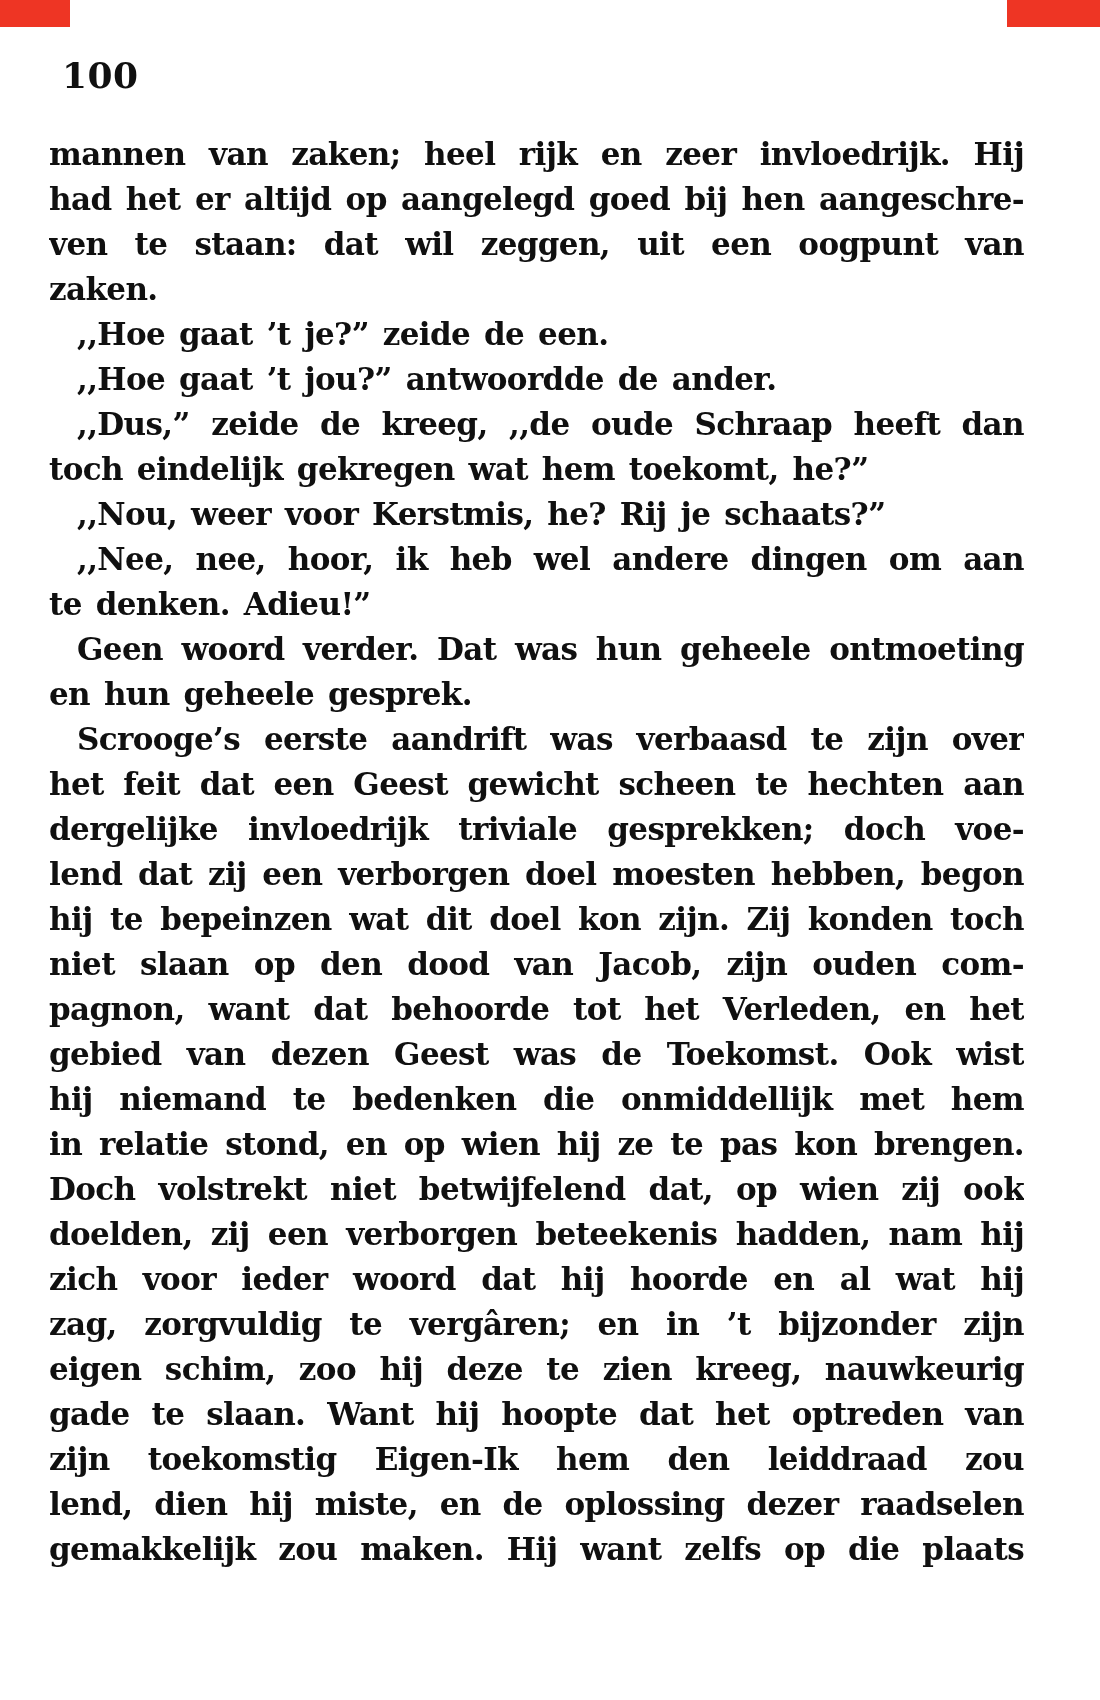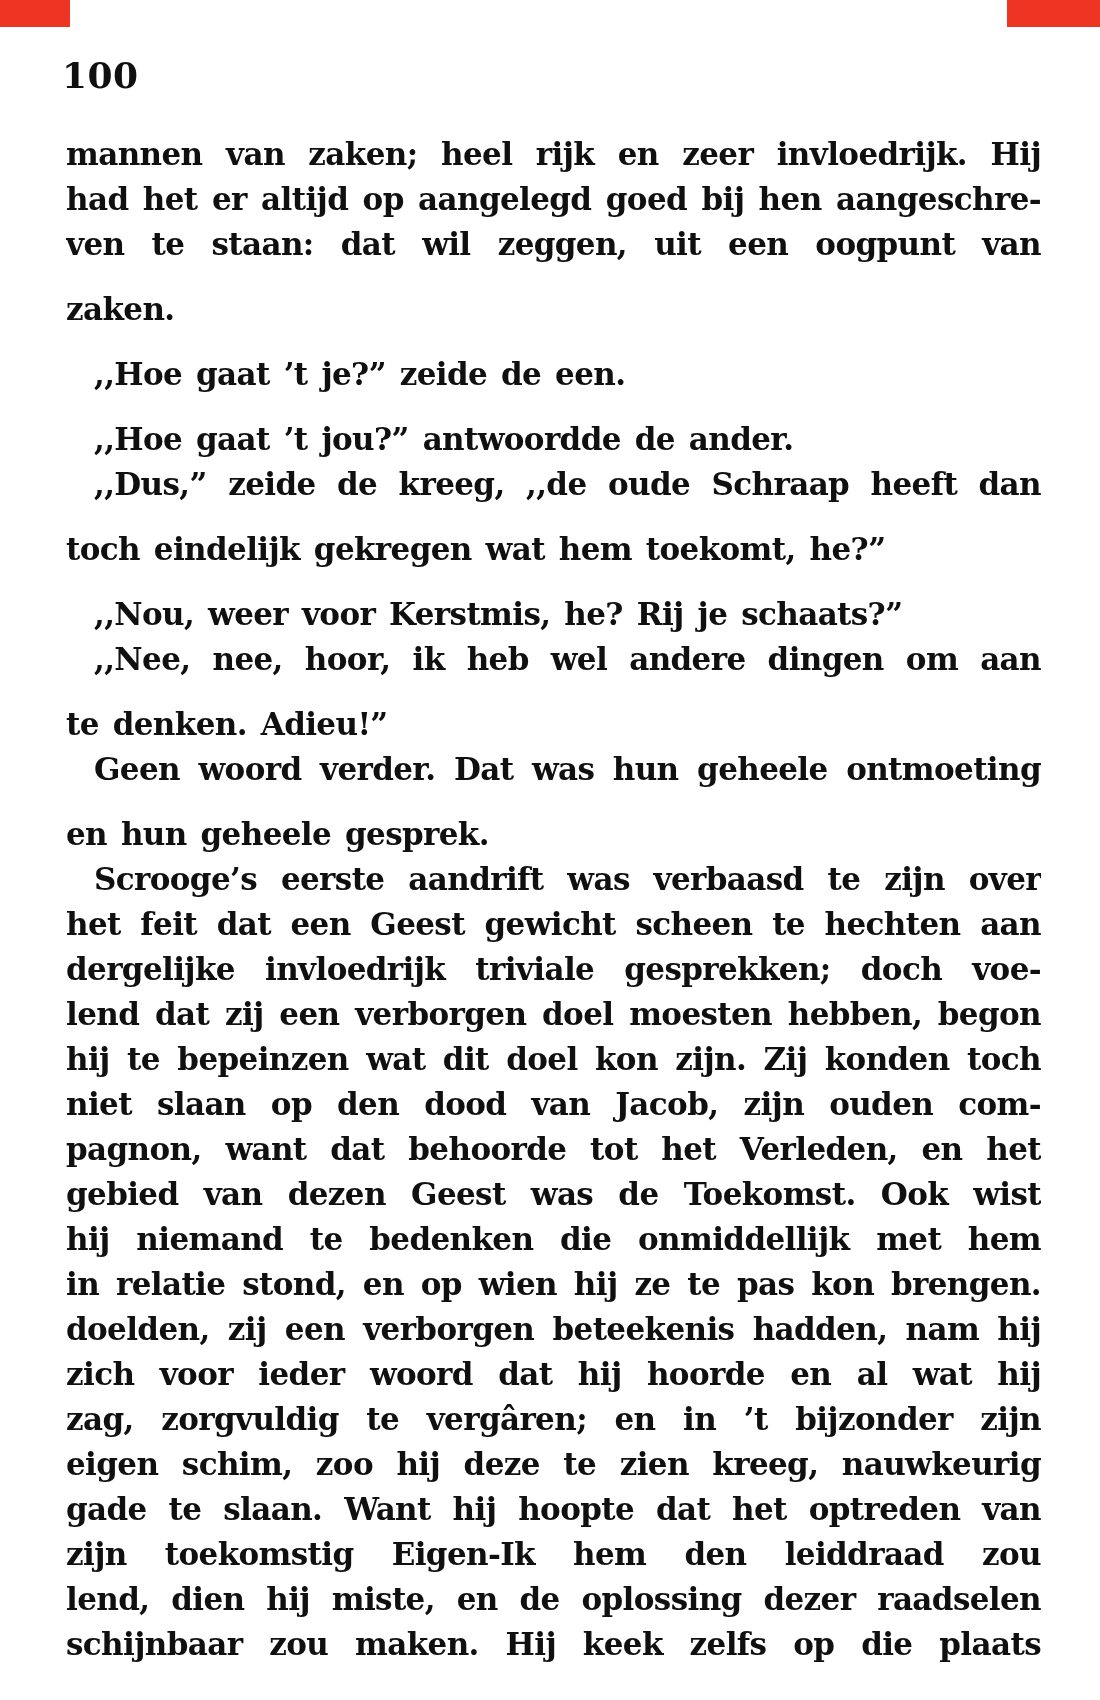--- a/index.html
+++ b/index.html
@@ -31,40 +31,39 @@
     left: 62px;
     top: 56px;
     font-size: 36px;
     font-weight: 700;
     letter-spacing: 0.5px;
     color: var(--ink, #111);
     line-height: 1.1;
   }
   .text {
     position: absolute;
-    left: 66px;
+    left: 49px;
     top: 132px;
     width: 975px;
     color: var(--ink, #111);
     font-size: 31px;
     font-weight: 700;
     letter-spacing: -0.02em;
   }
   .line {
     height: 45px;
     line-height: 45px;
     overflow: hidden;
     text-align: justify;
     text-align-last: justify;
   }
   .line.left {
     text-align: right;
     text-align-last: left;
     word-spacing: 0.12em;
-    margin-top: 20px;
   }
   .line.ind {
     padding-left: 28px;
   }
 </style>
 </head>
 <body>
 
 <div class="page">
   <div class="mark mark-l"></div>
@@ -87,22 +86,23 @@
       <div class="line ind">Scrooge’s eerste aandrift was verbaasd te zijn over</div>
       <div class="line">het feit dat een Geest gewicht scheen te hechten aan</div>
       <div class="line">dergelijke invloedrijk triviale gesprekken; doch voe-</div>
       <div class="line">lend dat zij een verborgen doel moesten hebben, begon</div>
       <div class="line">hij te bepeinzen wat dit doel kon zijn. Zij konden toch</div>
       <div class="line">niet slaan op den dood van Jacob, zijn ouden com-</div>
       <div class="line">pagnon, want dat behoorde tot het Verleden, en het</div>
       <div class="line">gebied van dezen Geest was de Toekomst. Ook wist</div>
       <div class="line">hij niemand te bedenken die onmiddellijk met hem</div>
       <div class="line">in relatie stond, en op wien hij ze te pas kon brengen.</div>
+      <div class="line">Doch volstrekt niet betwijfelend dat, op wien zij ook</div>
       <div class="line">doelden, zij een verborgen beteekenis hadden, nam hij</div>
       <div class="line">zich voor ieder woord dat hij hoorde en al wat hij</div>
       <div class="line">zag, zorgvuldig te vergâren; en in ’t bijzonder zijn</div>
       <div class="line">eigen schim, zoo hij deze te zien kreeg, nauwkeurig</div>
       <div class="line">gade te slaan. Want hij hoopte dat het optreden van</div>
       <div class="line">zijn toekomstig Eigen-Ik hem den leiddraad zou</div>
       <div class="line">lend, dien hij miste, en de oplossing dezer raadselen</div>
-      <div class="line">schijnbaar zou maken. Hij keek zelfs op die plaats</div>
+      <div class="line">gemakkelijk zou maken. Hij want zelfs op die plaats</div>
     </div>
 </div>
 
 </body></html>

